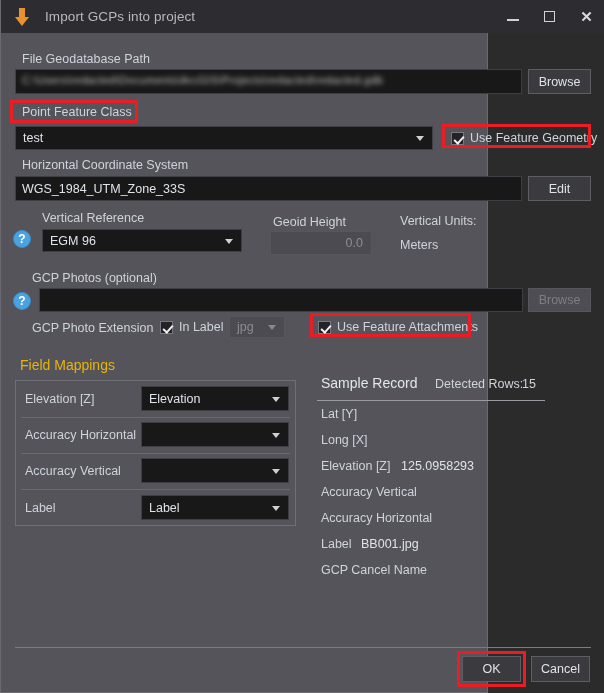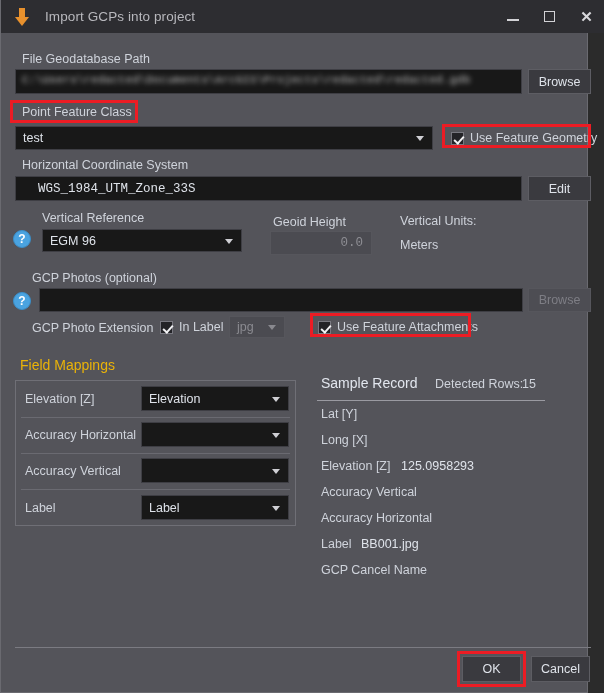--- a/index.html
+++ b/index.html
@@ -5,21 +5,21 @@
   html,body{margin:0;padding:0;}
   body{
     width:604px;height:693px;
     background:#2b2b2b;
     font-family:"Liberation Sans",sans-serif;
     -webkit-font-smoothing:antialiased;
     overflow:hidden;
   }
   #dialog{
     position:relative;
-    width:588px;height:693px;
+    width:488px;height:693px;
     background:#54545a;
     box-sizing:border-box;
     border-left:1px solid #6a6a70;
     border-right:1px solid #6a6a70;
     border-bottom:1px solid #6a6a70;
   }
 
   
   #titlebar{
     position:absolute;left:0;top:0;width:604px;height:33px;
@@ -54,21 +54,21 @@
   .winbtn .min-glyph{display:block;width:12px;height:2px;background:#d2d2d6;margin-top:7px;}
   .winbtn .max-glyph{display:block;width:11px;height:11px;border:1.6px solid #d2d2d6;box-sizing:border-box;}
   .winbtn .close-glyph{display:block;font-size:15px;line-height:15px;font-weight:bold;color:#d8d8dc;}
 
   
   .lbl{
     position:absolute;color:#cfd3db;font-size:12.5px;white-space:nowrap;
   }
   .field{
     position:absolute;background:#181818;border:1px solid #3e3e44;box-sizing:border-box;
-    color:#dfe3ea;font-size:12.5px;display:flex;align-items:center;padding-left:22px;font-family:Liberation Mono, monospace;
+    color:#dfe3ea;font-size:12.5px;display:flex;align-items:center;padding-left:6px;
   }
   .field.disabled{background:#4b4b51;border-color:#56565c;color:#8d8d93;}
   .btn{
     position:absolute;background:#3a3a3f;border:1px solid #5d5d63;box-sizing:border-box;
     color:#dfe3ea;font-size:12.5px;display:flex;align-items:center;justify-content:center;
   }
   .btn.disabled{color:#7e7e85;border-color:#56565c;background:#4d4d53;}
   .combo{
     position:absolute;background:#181818;border:1px solid #3e3e44;box-sizing:border-box;
     color:#dfe3ea;font-size:12.5px;display:flex;align-items:center;padding-left:7px;

